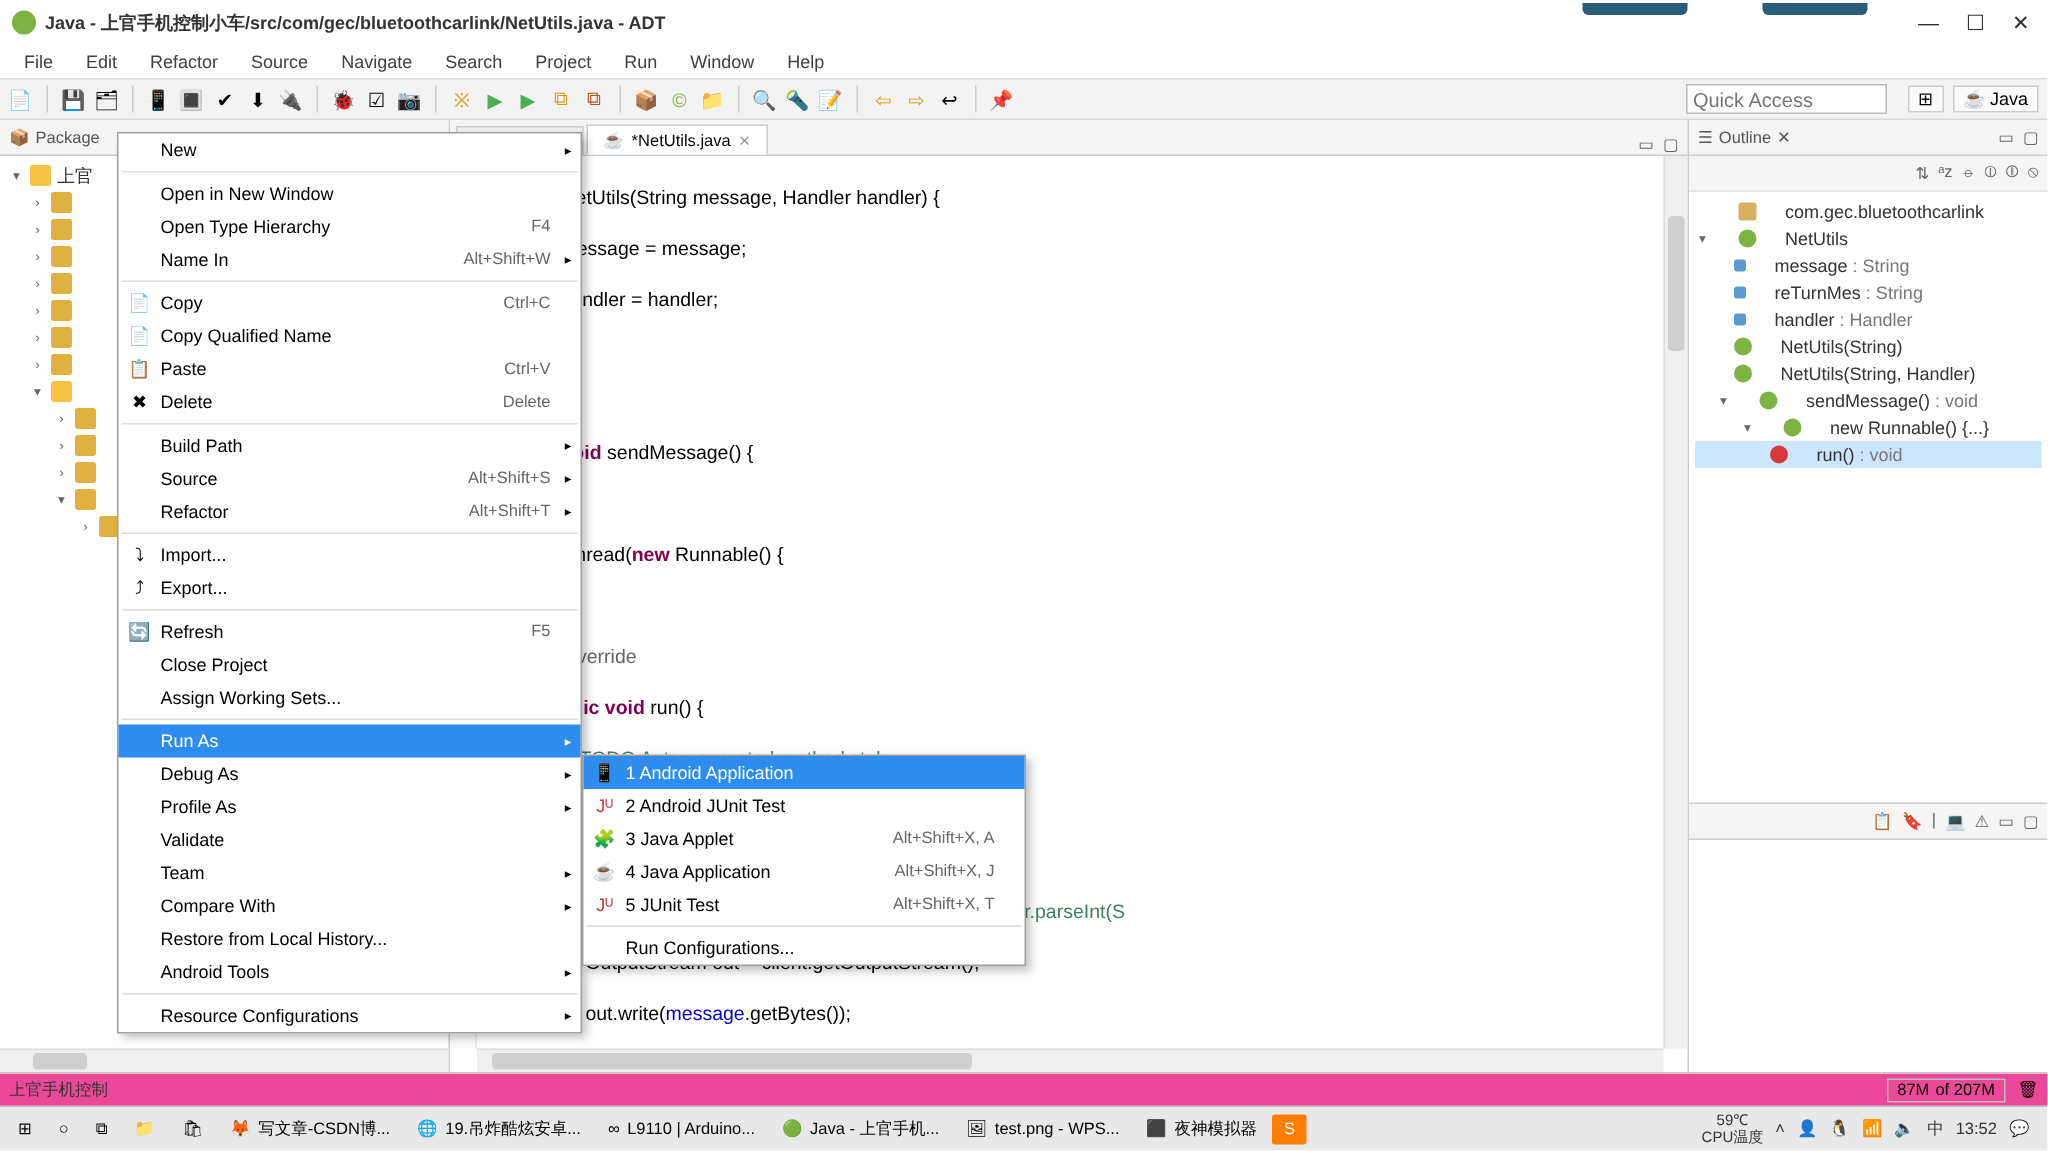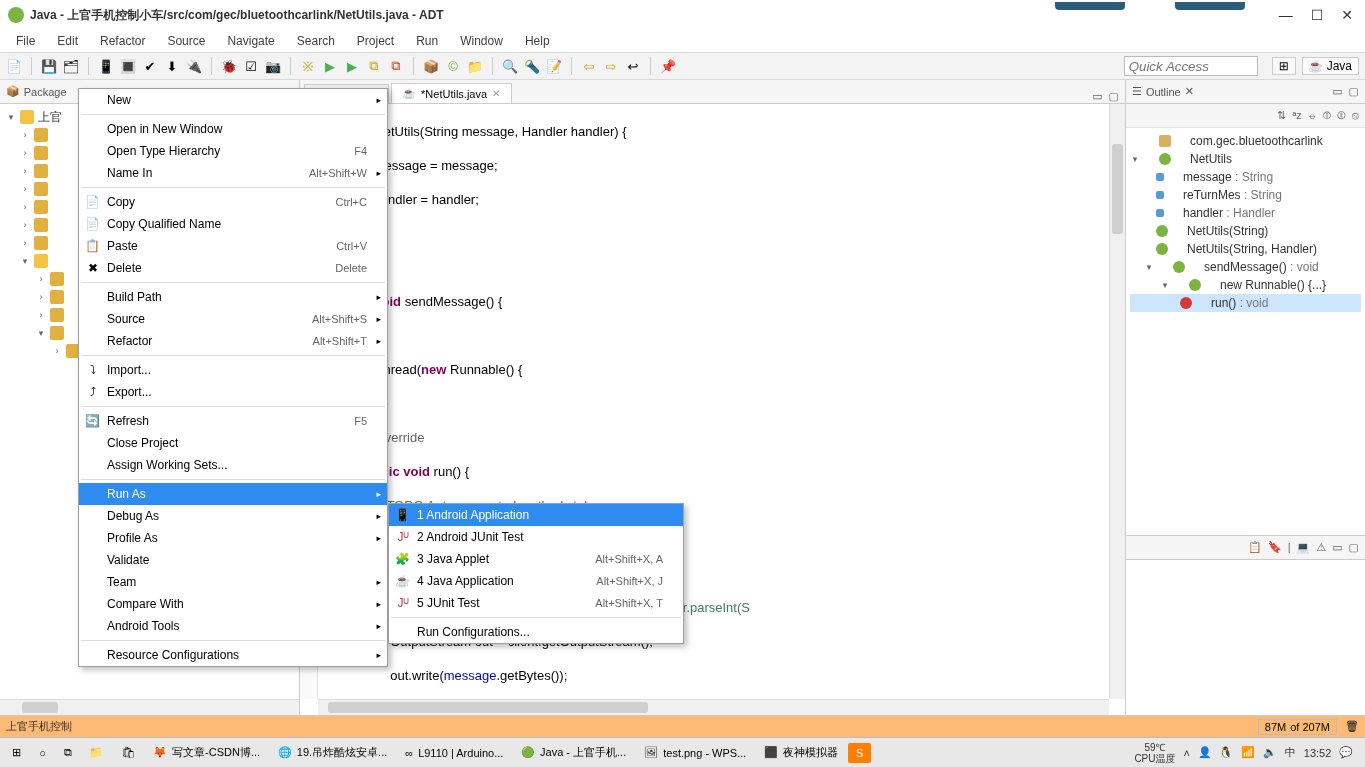--- a/index.html
+++ b/index.html
@@ -14,21 +14,21 @@
 
   
   .menubar { height: 22px; display: flex; align-items: center; padding: 0 6px; gap: 2px; }
   .menubar .mitem { padding: 2px 10px; color: #404040; }
 
   
   .toolbar { height: 28px; border-top: 1px solid #d8d8d8; border-bottom: 1px solid #d8d8d8; background: #f3f3f3; display: flex; align-items: center; padding: 0 6px; gap: 6px; }
   .toolbar .tb-icon { width: 16px; height: 16px; display: inline-flex; align-items: center; justify-content: center; font-size: 13px; }
   .toolbar .sep { width: 1px; height: 18px; background: #ccc; margin: 0 3px; }
   .toolbar .qaccess { margin-left: auto; }
-  .toolbar .qaccess input { width: 134px; height: 20px; border: 1px solid #bbb; font-style: italic; padding: 0 4px; color: #777; }
+  .toolbar .qaccess input { width: 134px; height: 20px; border: 1px solid #bbb; padding: 0 4px; color: #777; }
   .toolbar .persp { display: flex; gap: 6px; margin-left: 8px; }
   .toolbar .persp .pbtn { border: 1px solid #ccc; padding: 1px 6px; background: #fafafa; display: inline-flex; align-items: center; gap: 3px; }
 
   
   .workarea { display: flex; height: calc(100% - 30px - 22px - 28px - 22px - 30px); }
   .left-col { width: 300px; border-right: 1px solid #ccc; position: relative; }
   .center-col { flex: 1; display: flex; flex-direction: column; }
   .right-col { width: 240px; border-left: 1px solid #ccc; display: flex; flex-direction: column; }
 
   
@@ -86,21 +86,21 @@
   .oic.pkg { background: #d8b060; border-radius: 2px; }
   .oic.cls { background: #7cb342; }
   .oic.fld { background: #5b9bd5; border-radius: 2px; width: 8px; height: 8px; }
   .oic.ctor { background: #7cb342; }
   .oic.mth { background: #7cb342; }
   .oic.mth2 { background: #d63939; }
   .tname { color: #777; }
   .right-bottom { height: 180px; border-top: 1px solid #ccc; }
 
   
-  .statusbar { height: 22px; border-top: 1px solid #ccc; background: #fdba74; display: flex; align-items: center; padding: 0 6px; gap: 8px; font-size: 11px; position: relative; }
+  .statusbar { height: 22px; border-top: 1px solid #ccc; background: #ec4899; display: flex; align-items: center; padding: 0 6px; gap: 8px; font-size: 11px; position: relative; }
   .statusbar .spath { flex: 1; color: #333; overflow: hidden; text-overflow: ellipsis; }
   .statusbar .heap { border: 1px solid #bbb; padding: 1px 6px; display: flex; gap: 4px; }
   .statusbar .trash { width: 14px; height: 14px; }
 
   
   .taskbar { height: 30px; background: #e8e8e8; border-top: 1px solid #bbb; display: flex; align-items: center; padding: 0 4px; gap: 2px; font-size: 11px; }
   .taskbar .tbtn { padding: 4px 8px; border-radius: 2px; display: inline-flex; align-items: center; gap: 5px; max-width: 150px; overflow: hidden; white-space: nowrap; }
   .taskbar .tray { margin-left: auto; display: flex; align-items: center; gap: 8px; padding-right: 8px; color: #333; }
   .taskbar .temp { font-size: 10px; line-height: 11px; text-align: center; }
 
@@ -515,20 +515,23 @@
     </div>
   <div class="item">
       <span class="lbl">Team</span>
       <span class="arrow">▸</span>
     </div>
   <div class="item">
       <span class="lbl">Compare With</span>
       <span class="arrow">▸</span>
     </div>
   <div class="item">
+      <span class="lbl">Restore from Local History...</span>
+    </div>
+  <div class="item">
       <span class="lbl">Android Tools</span>
       <span class="arrow">▸</span>
     </div>
   <div class="msep"></div>
   <div class="item">
       <span class="lbl">Resource Configurations</span>
       <span class="arrow">▸</span>
     </div>
 </div>
 

